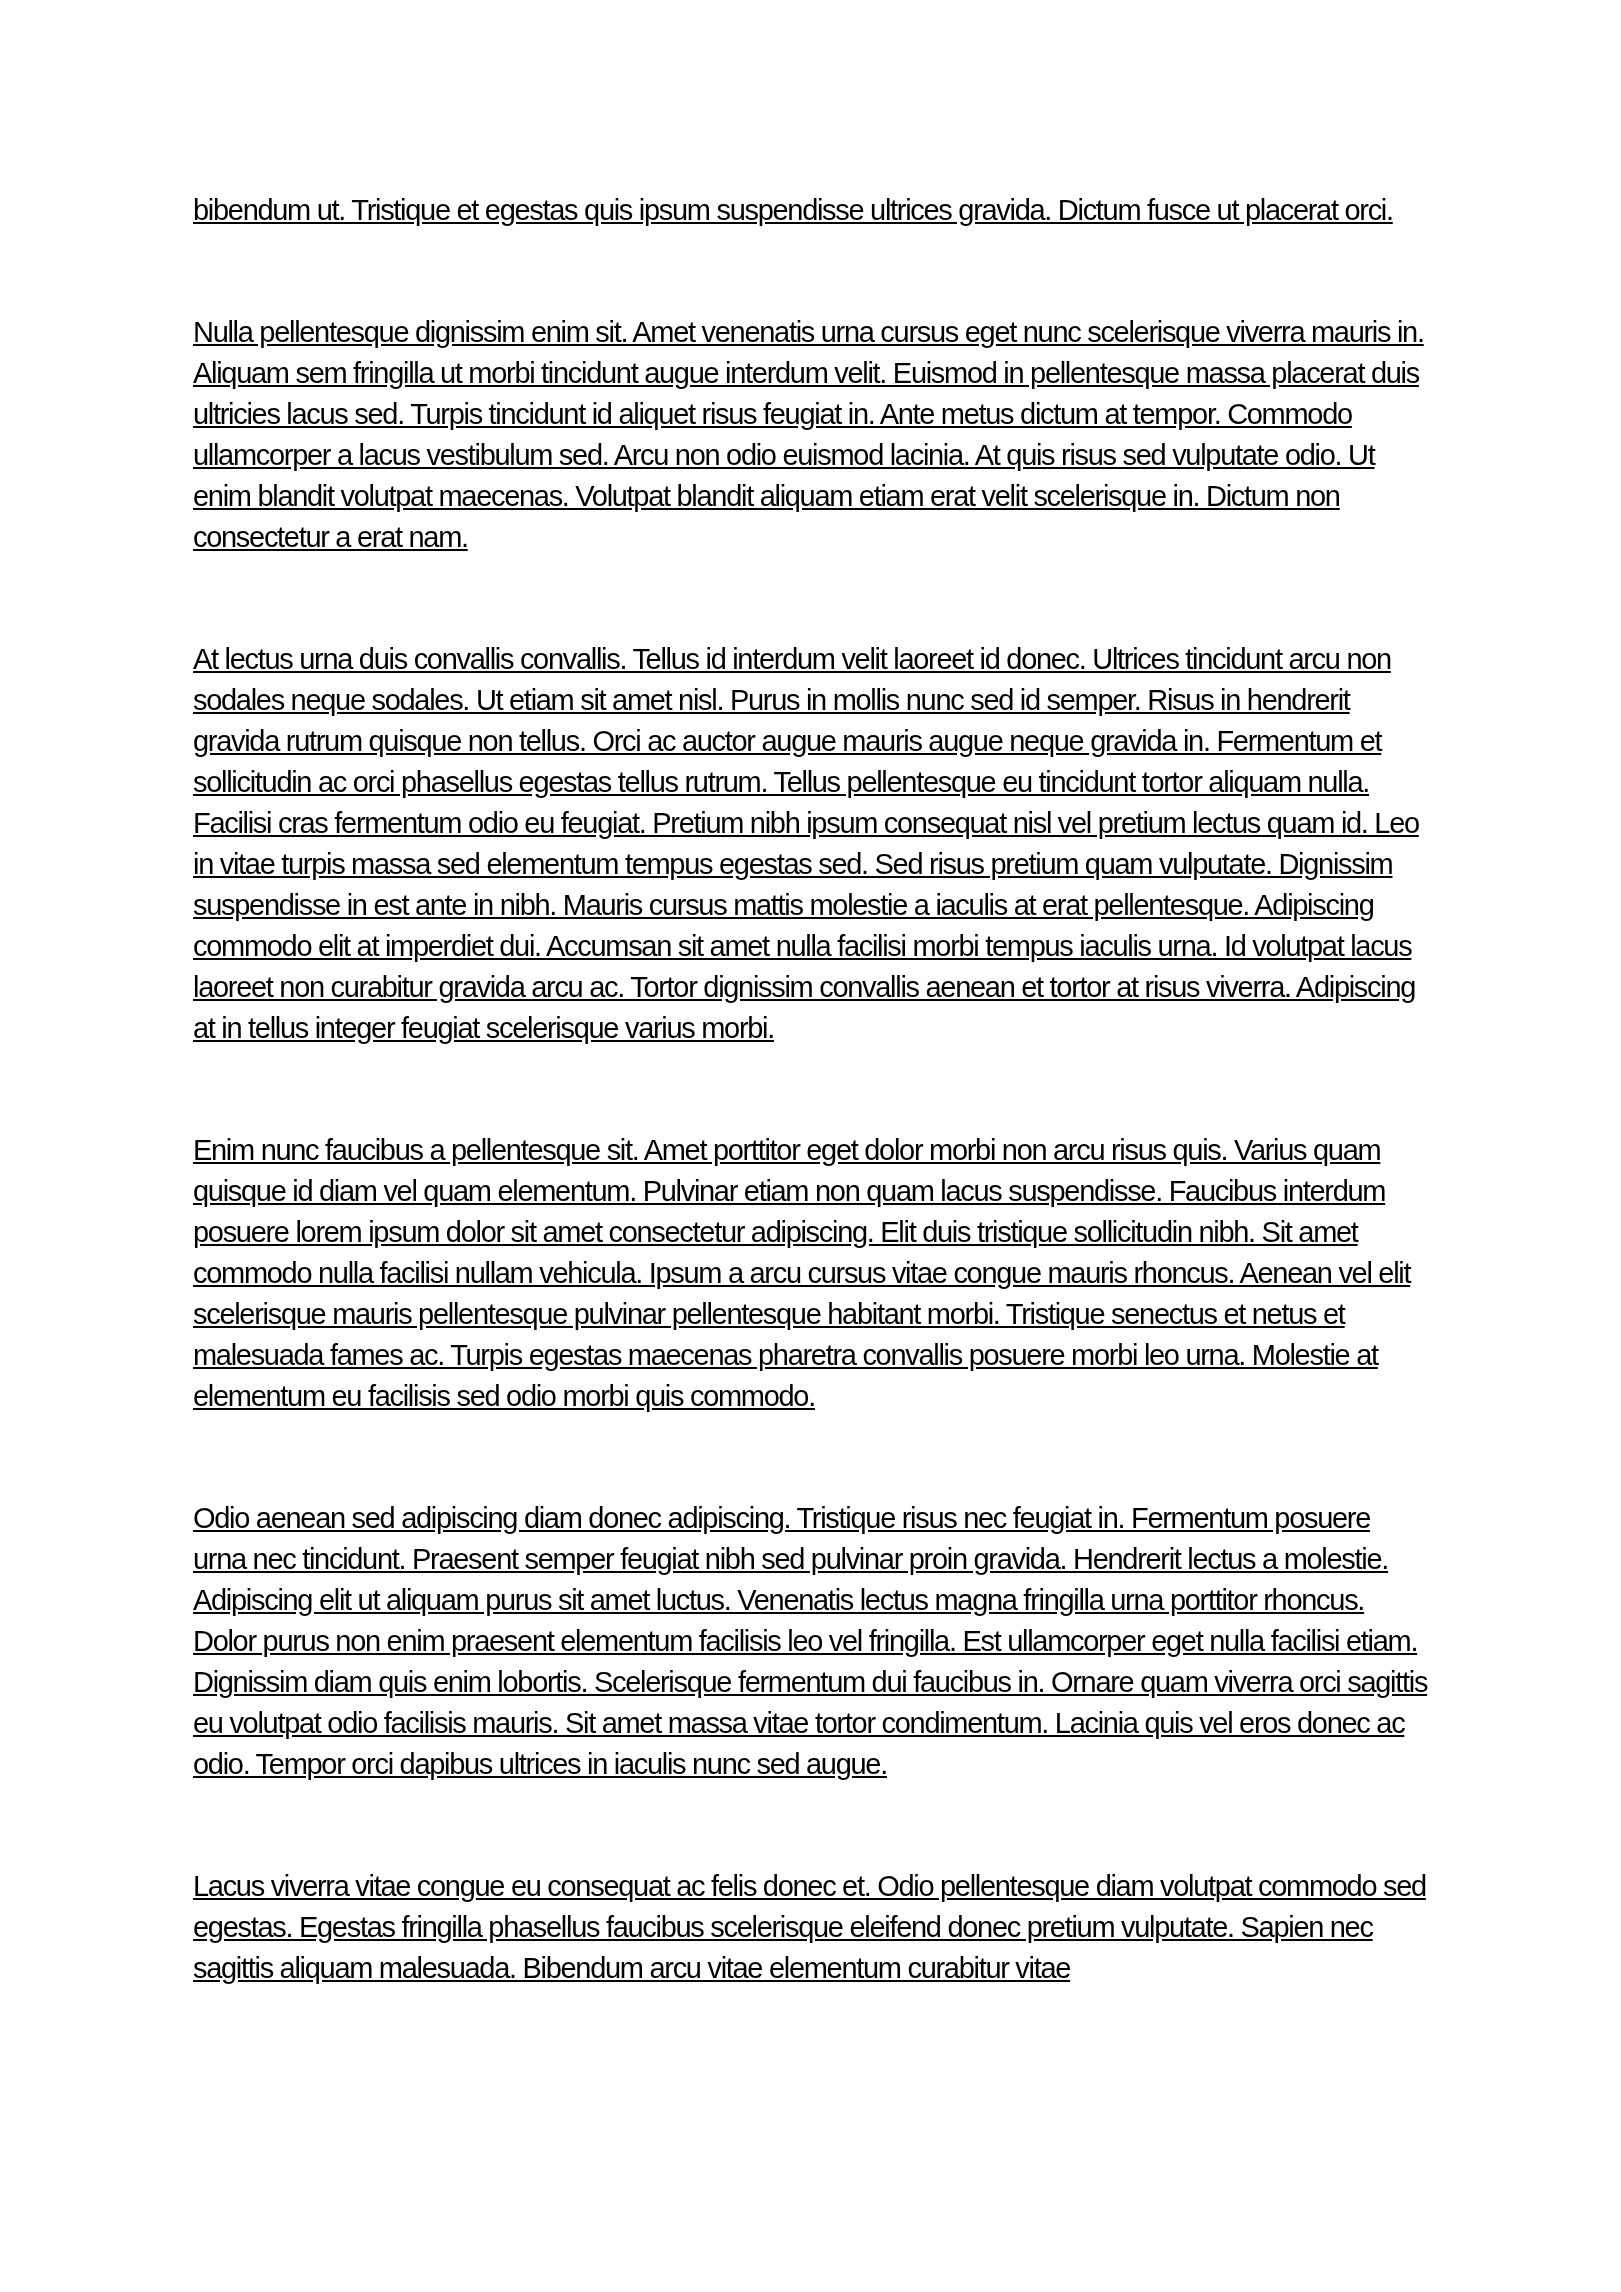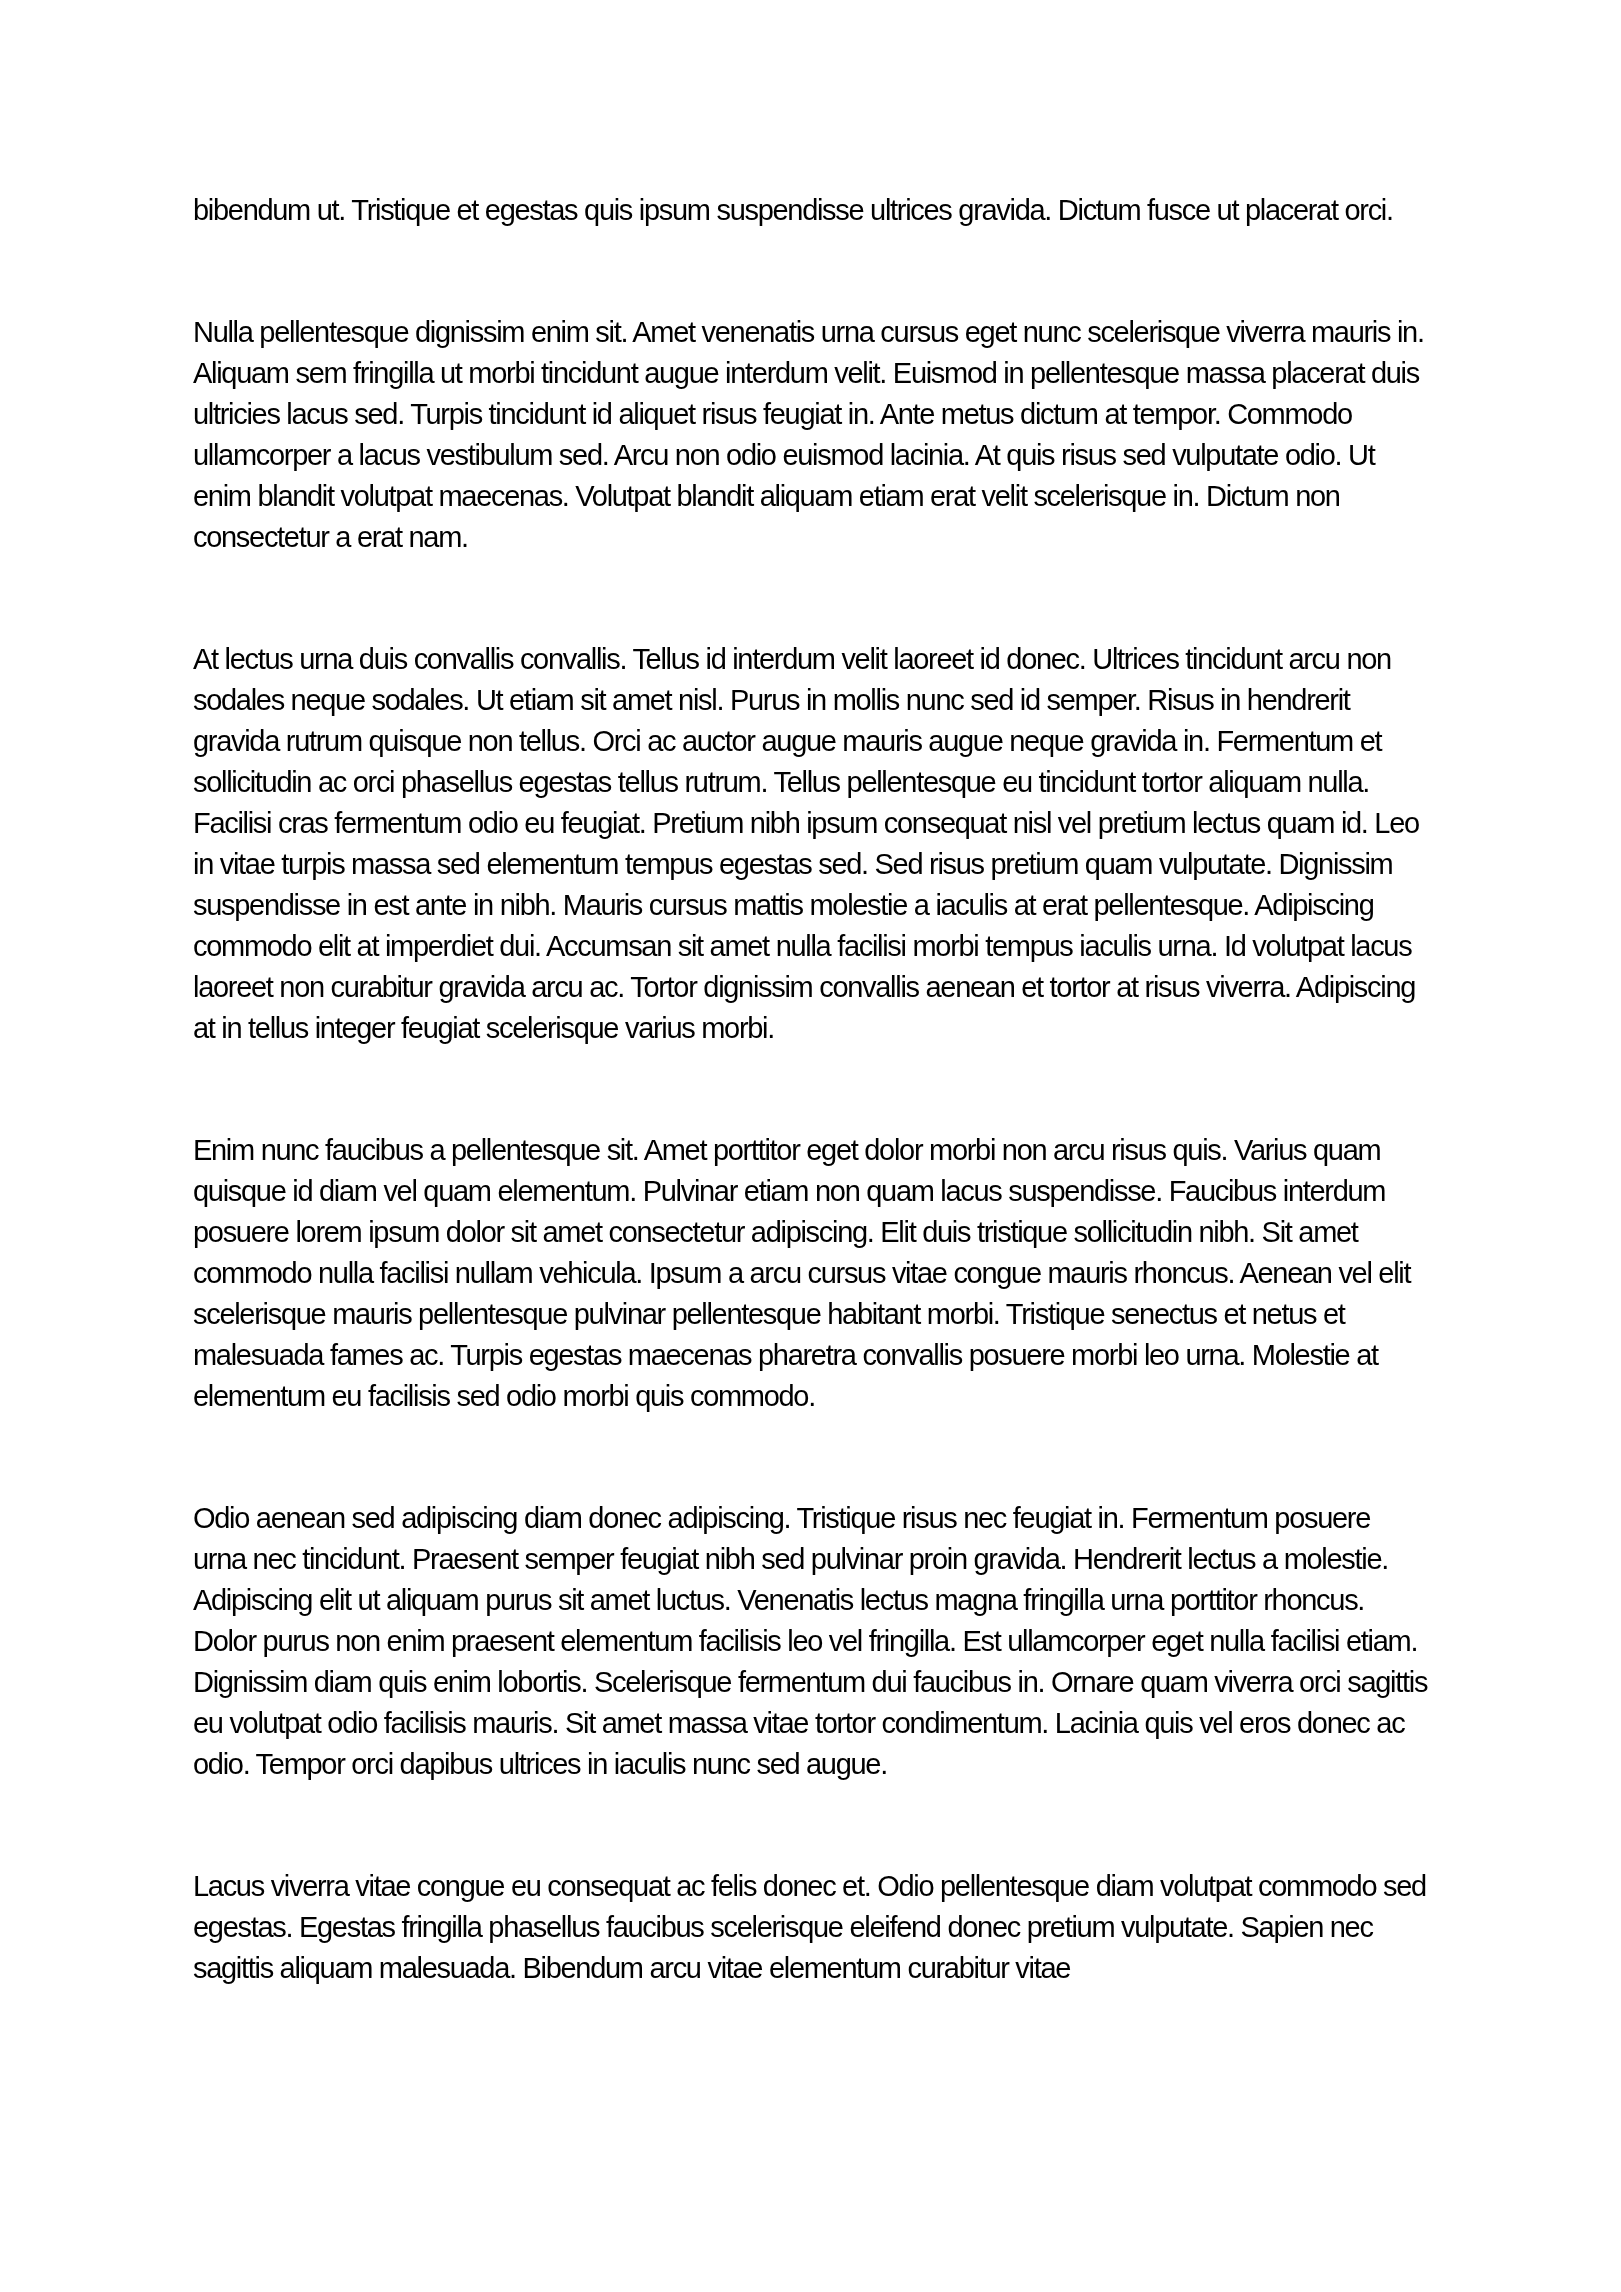--- a/index.html
+++ b/index.html
@@ -11,20 +11,21 @@
     width: 1621px;
     height: 2293px;
     overflow: hidden;
   }
   .page {
     box-sizing: border-box;
     width: 1621px;
     height: 1990px;
     background: #ffffff;
     padding: 190px 192px 1px 193px;
+    text-decoration: underline;
   }
   .doc-text p {
     font-family: "Liberation Sans", "DejaVu Sans", sans-serif;
     font-size: 29px;
     line-height: 41px;
     letter-spacing: -1.3px;
     color: #000000;
     margin: 0 0 81px 0;
     text-align: left;
   }

